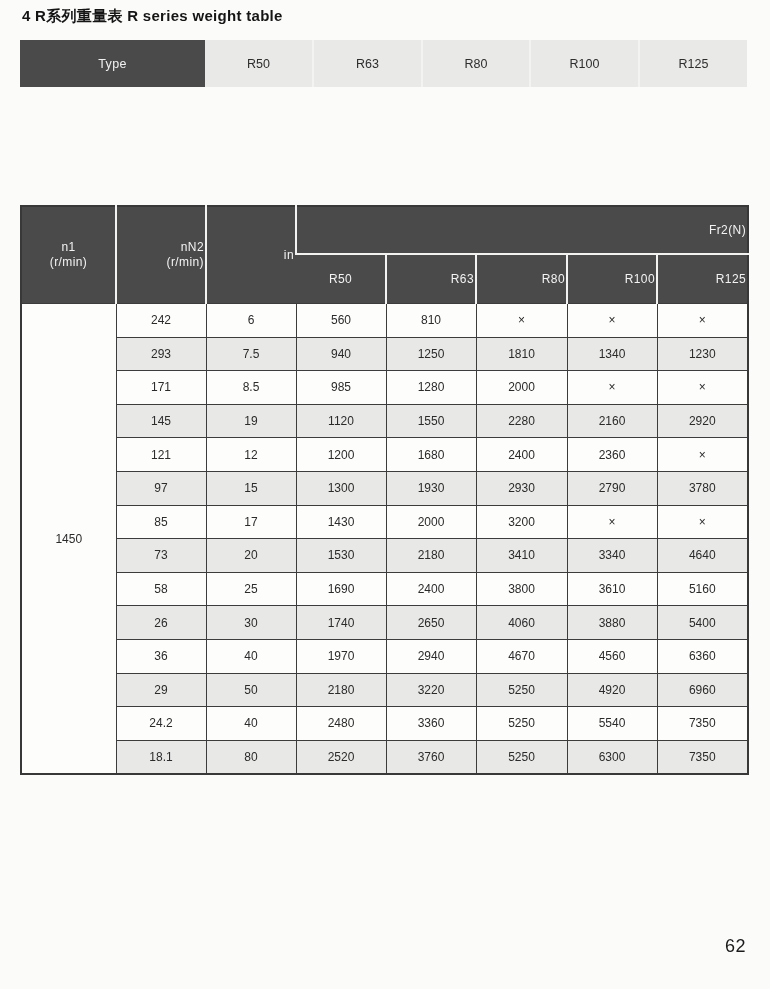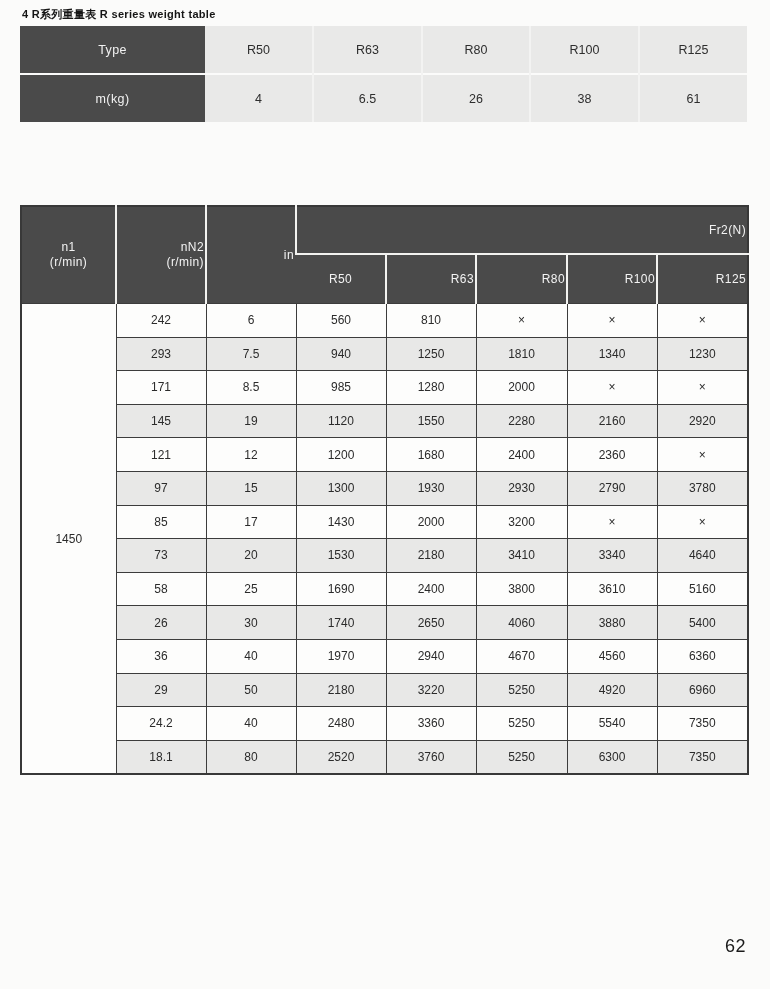--- a/index.html
+++ b/index.html
@@ -8,27 +8,27 @@
     font-family:"Liberation Sans","DejaVu Sans",sans-serif;
     background:#f4f4f2;
   }
   .page {
     position:relative; width:770px; height:989px;
     background:#fbfbfa; overflow:hidden;
     color:#2d2d2d;
   }
   .page-title {
     position:absolute; left:22px; top:7px;
-    font-size:11px; font-weight:bold; color:#151515; letter-spacing:0.3px;
+    font-size:15px; font-weight:bold; color:#151515; letter-spacing:0.3px;
   }
 
   
   table { border-collapse:collapse; table-layout:fixed; }
   .t1 {
-    position:absolute; left:20px; top:26px; width:727px;
+    position:absolute; left:20px; top:40px; width:727px;
   }
   .t1 td { height:45px; text-align:center; vertical-align:middle; font-size:12.5px; }
   .t1 .dark  { background:#4a4a4a; color:#f2f2f2; letter-spacing:0.4px; }
   .t1 .light { background:#e9e9e8; color:#2e2e2e; }
   .t1 tr + tr td { border-top:2px solid #fbfbfa; }
   .t1 td.light + td.light { border-left:2px solid #f3f3f2; }
 
   .note { position:absolute; left:35px; font-size:11.5px; line-height:16.5px; color:#1f1f1f; }
   .note-1 { top:128px; }
   .note-2 { top:744px; }
@@ -76,28 +76,20 @@
         <col style="width:108px">
     </colgroup>
     <tbody>
         <tr>
       <td class="dark">Type</td>
       <td class="light">R50</td>
       <td class="light">R63</td>
       <td class="light">R80</td>
       <td class="light">R100</td>
       <td class="light">R125</td>
-    </tr>
-    <tr>
-      <td class="dark">m(kg)</td>
-      <td class="light">4</td>
-      <td class="light">6.5</td>
-      <td class="light">26</td>
-      <td class="light">38</td>
-      <td class="light">61</td>
     </tr>
   </tbody>
     </table>
 
 
   <table class="t2">
     <colgroup>
       <col style="width:95px">
         <col style="width:90px">
         <col style="width:90px">

